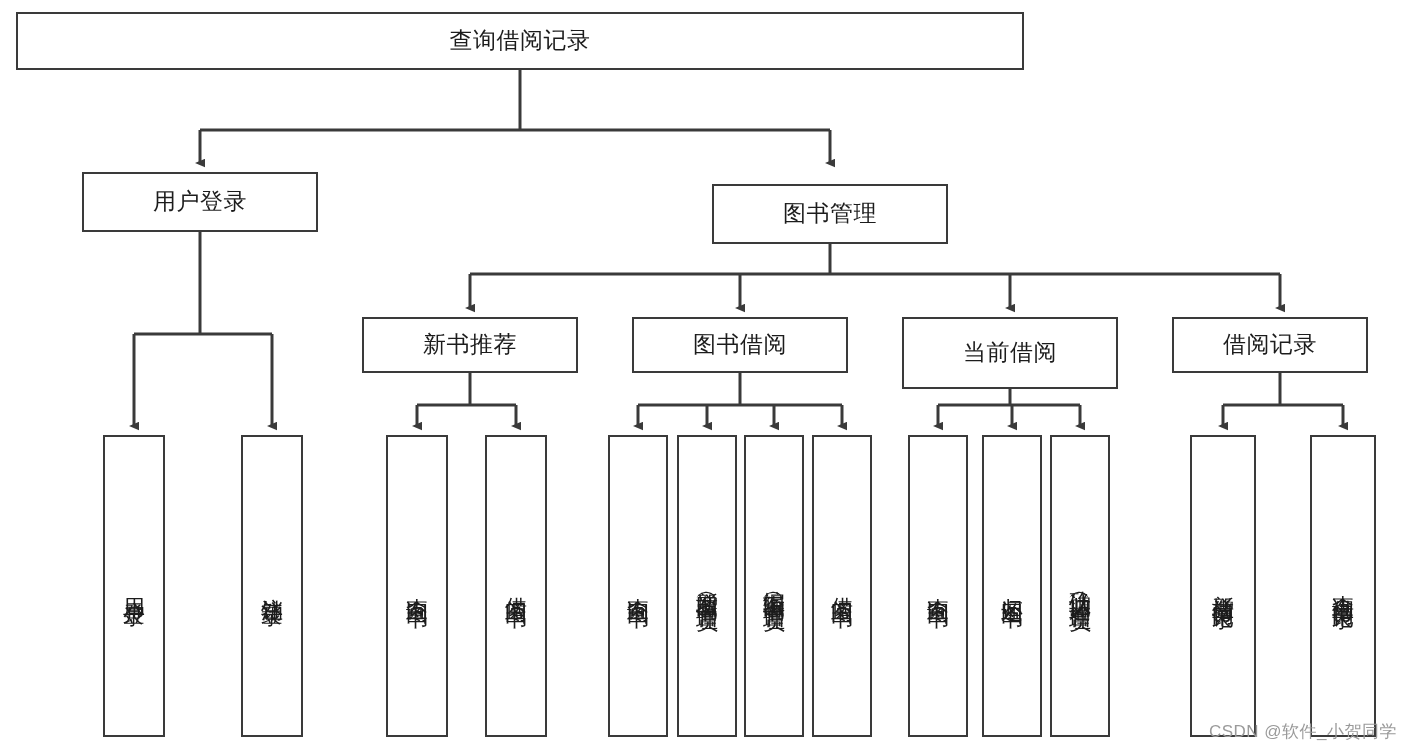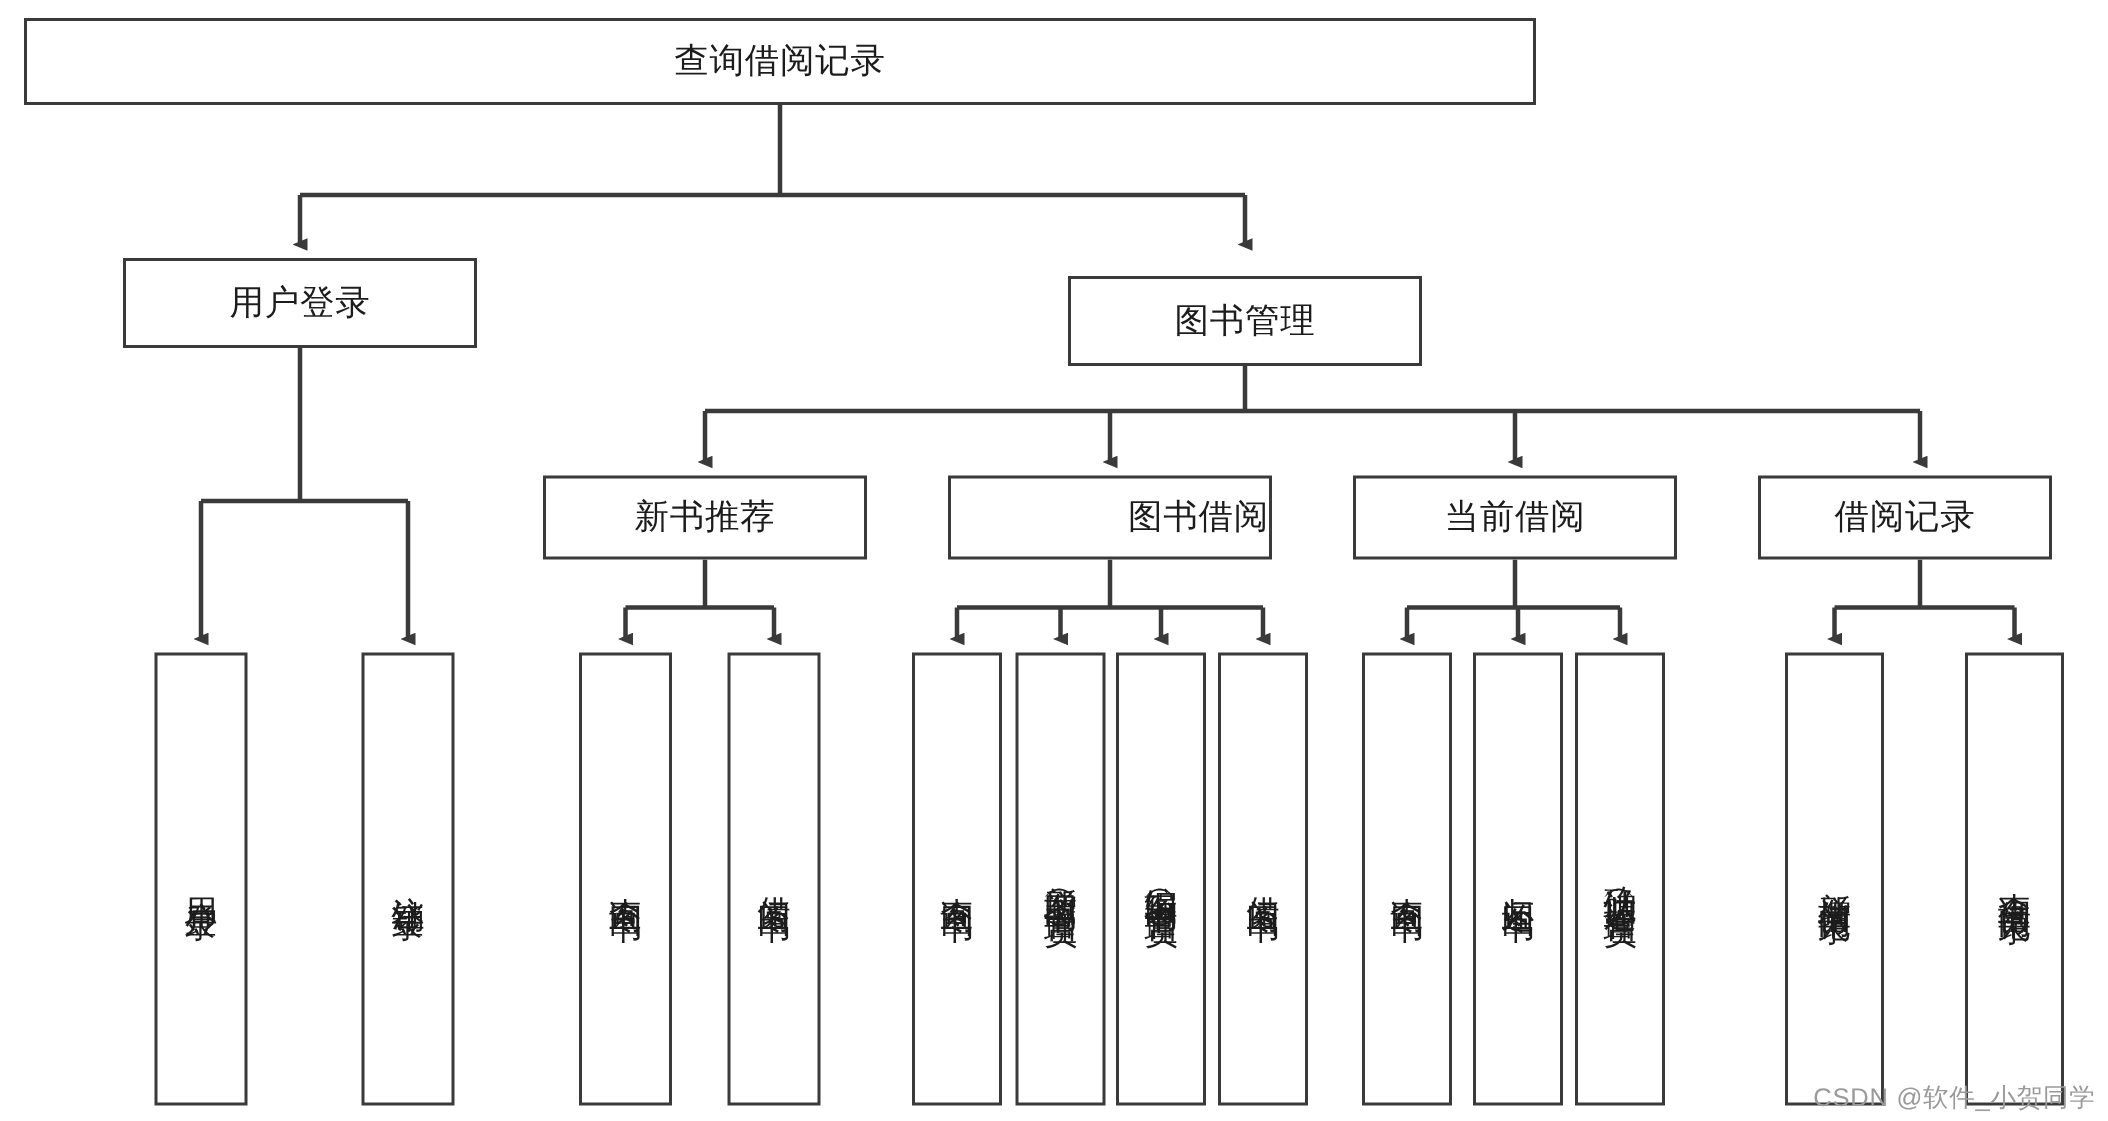--- a/index.html
+++ b/index.html
@@ -132,24 +132,24 @@
   <div id="node-slots">
       <div class="node" style="left: 82px; top: 172px; width: 236px; height: 60px;">
         <span class="node-label">用户登录</span>
       </div>
       <div class="node" style="left: 712px; top: 184px; width: 236px; height: 60px;">
         <span class="node-label">图书管理</span>
       </div>
       <div class="node" style="left: 362px; top: 317px; width: 216px; height: 56px;">
         <span class="node-label">新书推荐</span>
       </div>
-      <div class="node" style="left: 632px; top: 317px; width: 216px; height: 56px; justify-content: flex-end;">
+      <div class="node" style="left: 632px; top: 317px; width: 216px; height: 56px;">
         <span class="node-label">图书借阅</span>
       </div>
-      <div class="node" style="left: 902px; top: 317px; width: 216px; height: 56px;">
+      <div class="node" style="left: 902px; top: 317px; width: 216px; height: 72px;">
         <span class="node-label">当前借阅</span>
       </div>
       <div class="node" style="left: 1172px; top: 317px; width: 196px; height: 56px;">
         <span class="node-label">借阅记录</span>
       </div>
       <div class="node vertical" style="left: 103px; top: 435px; width: 62px; height: 302px;">
         <span class="node-label">用户登录</span>
       </div>
       <div class="node vertical" style="left: 241px; top: 435px; width: 62px; height: 302px;">
         <span class="node-label">注销登录</span>

